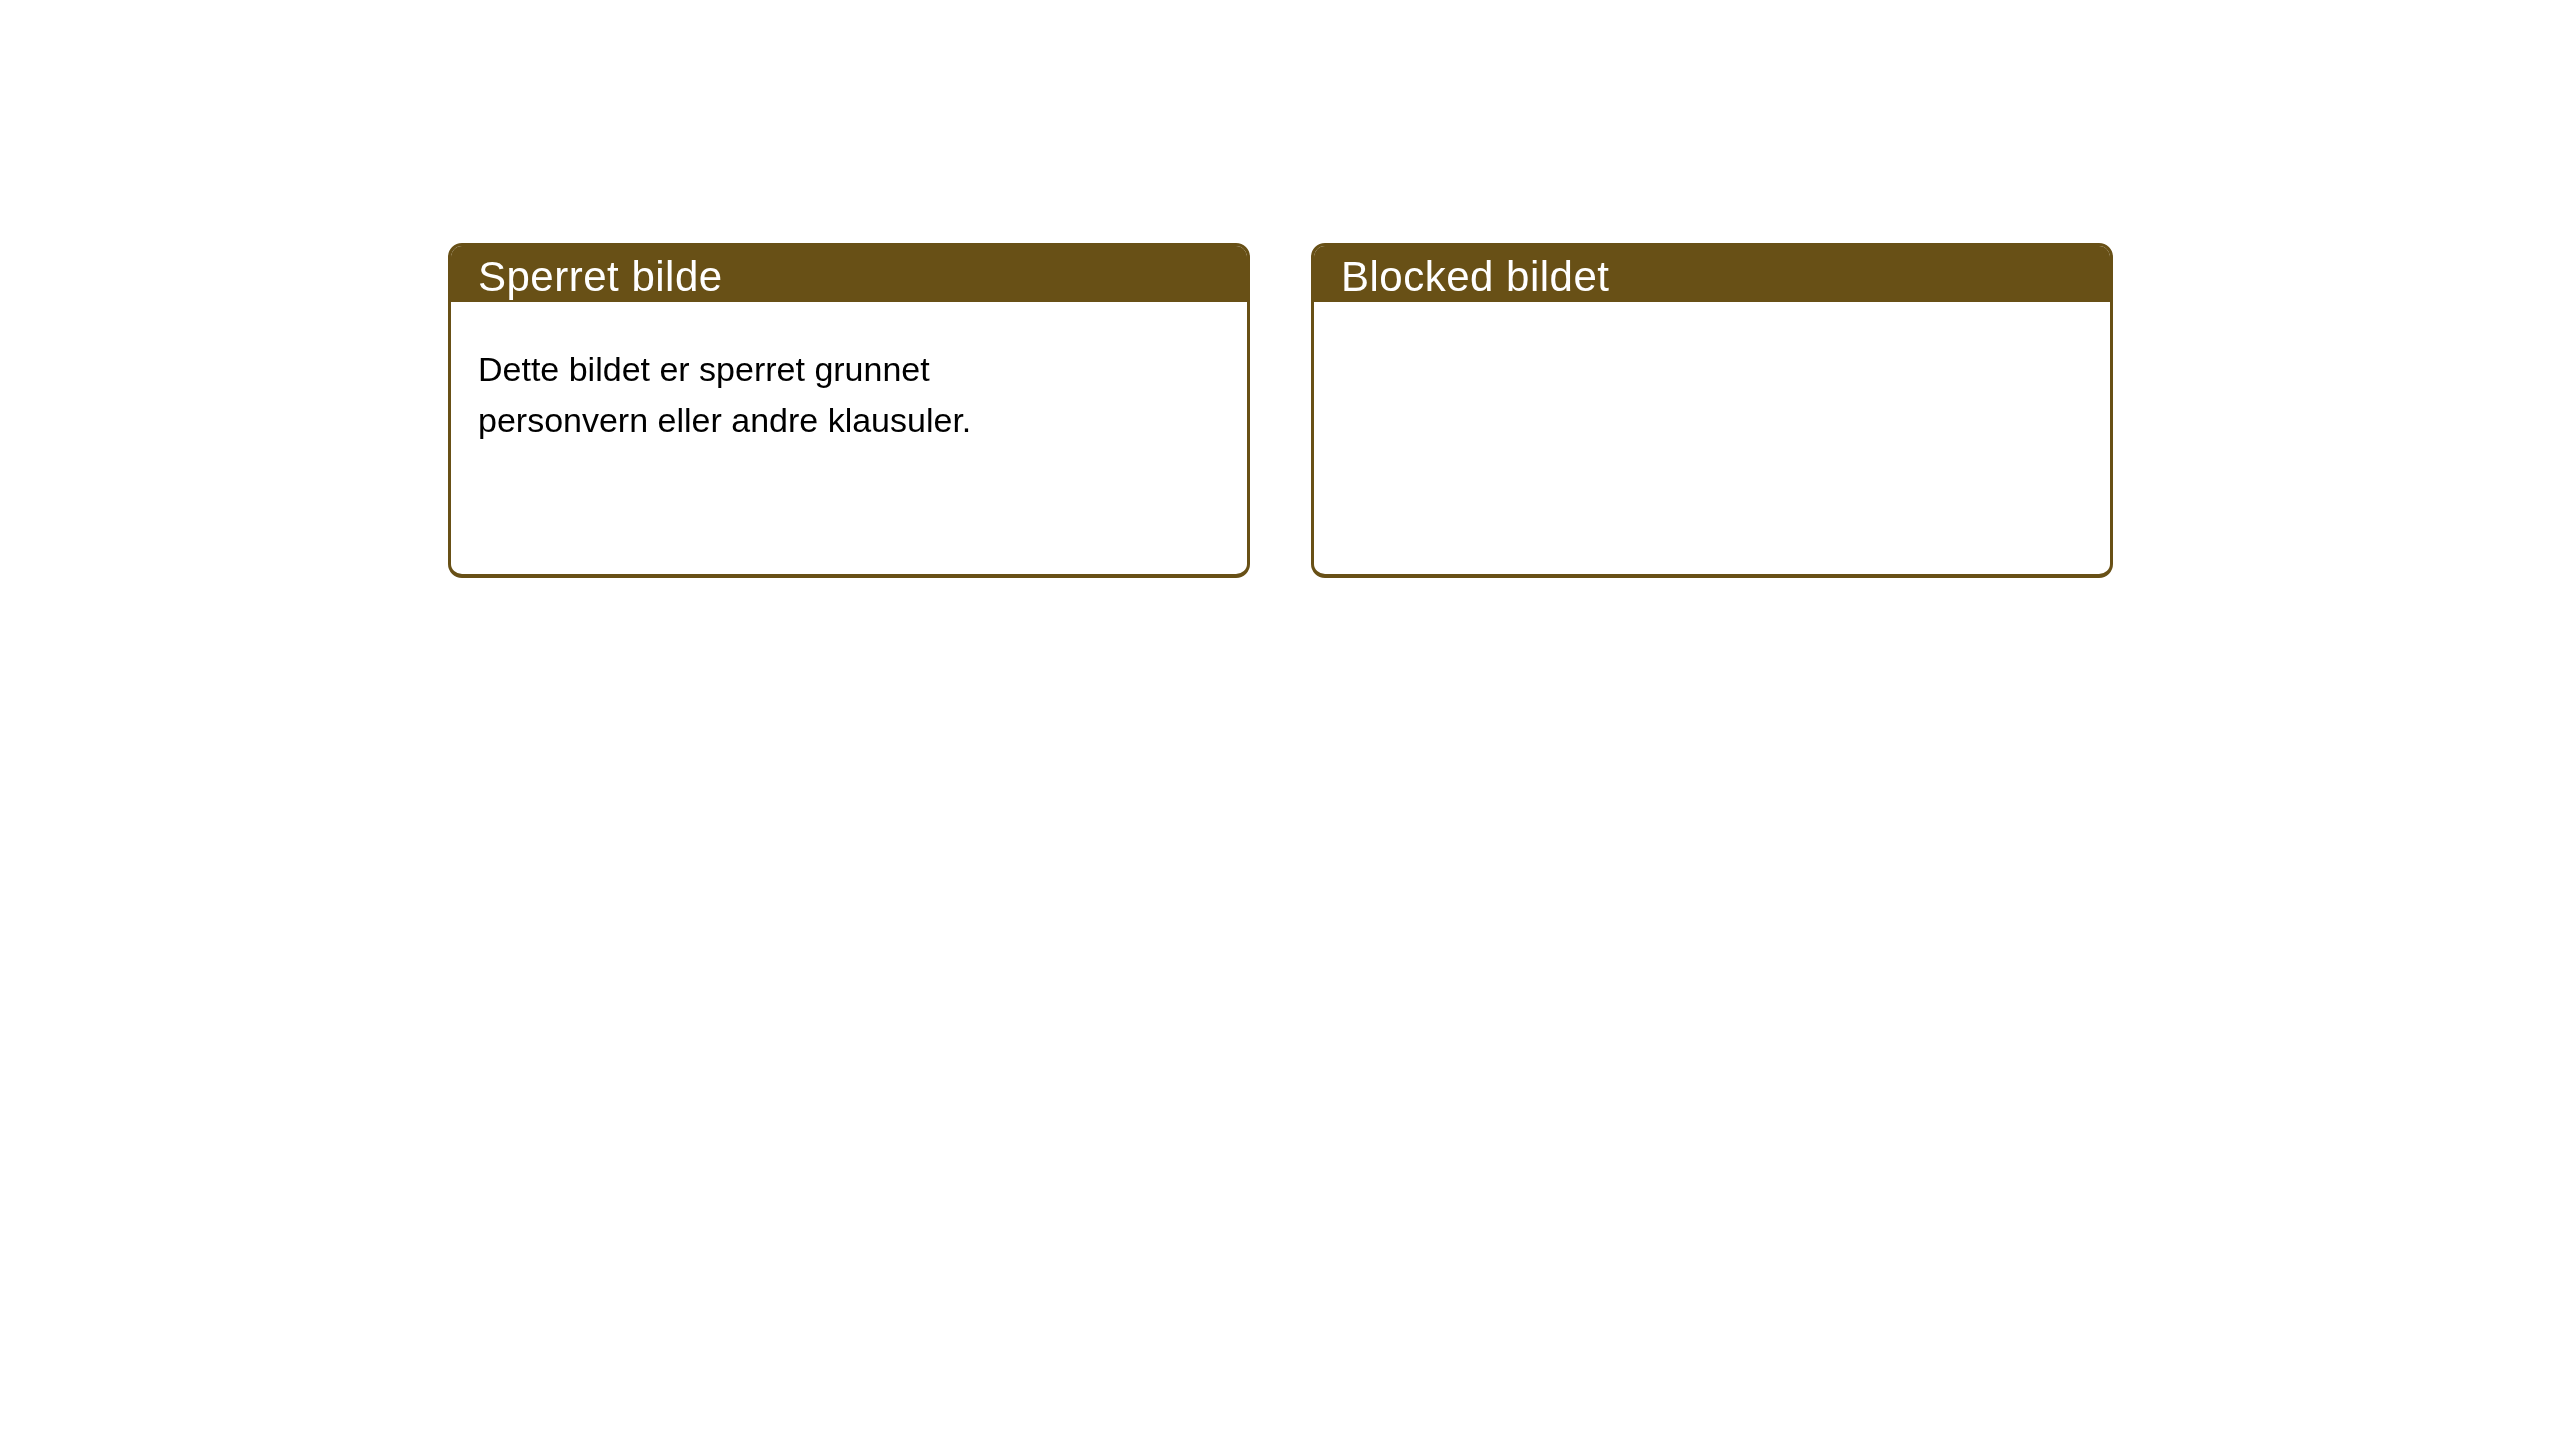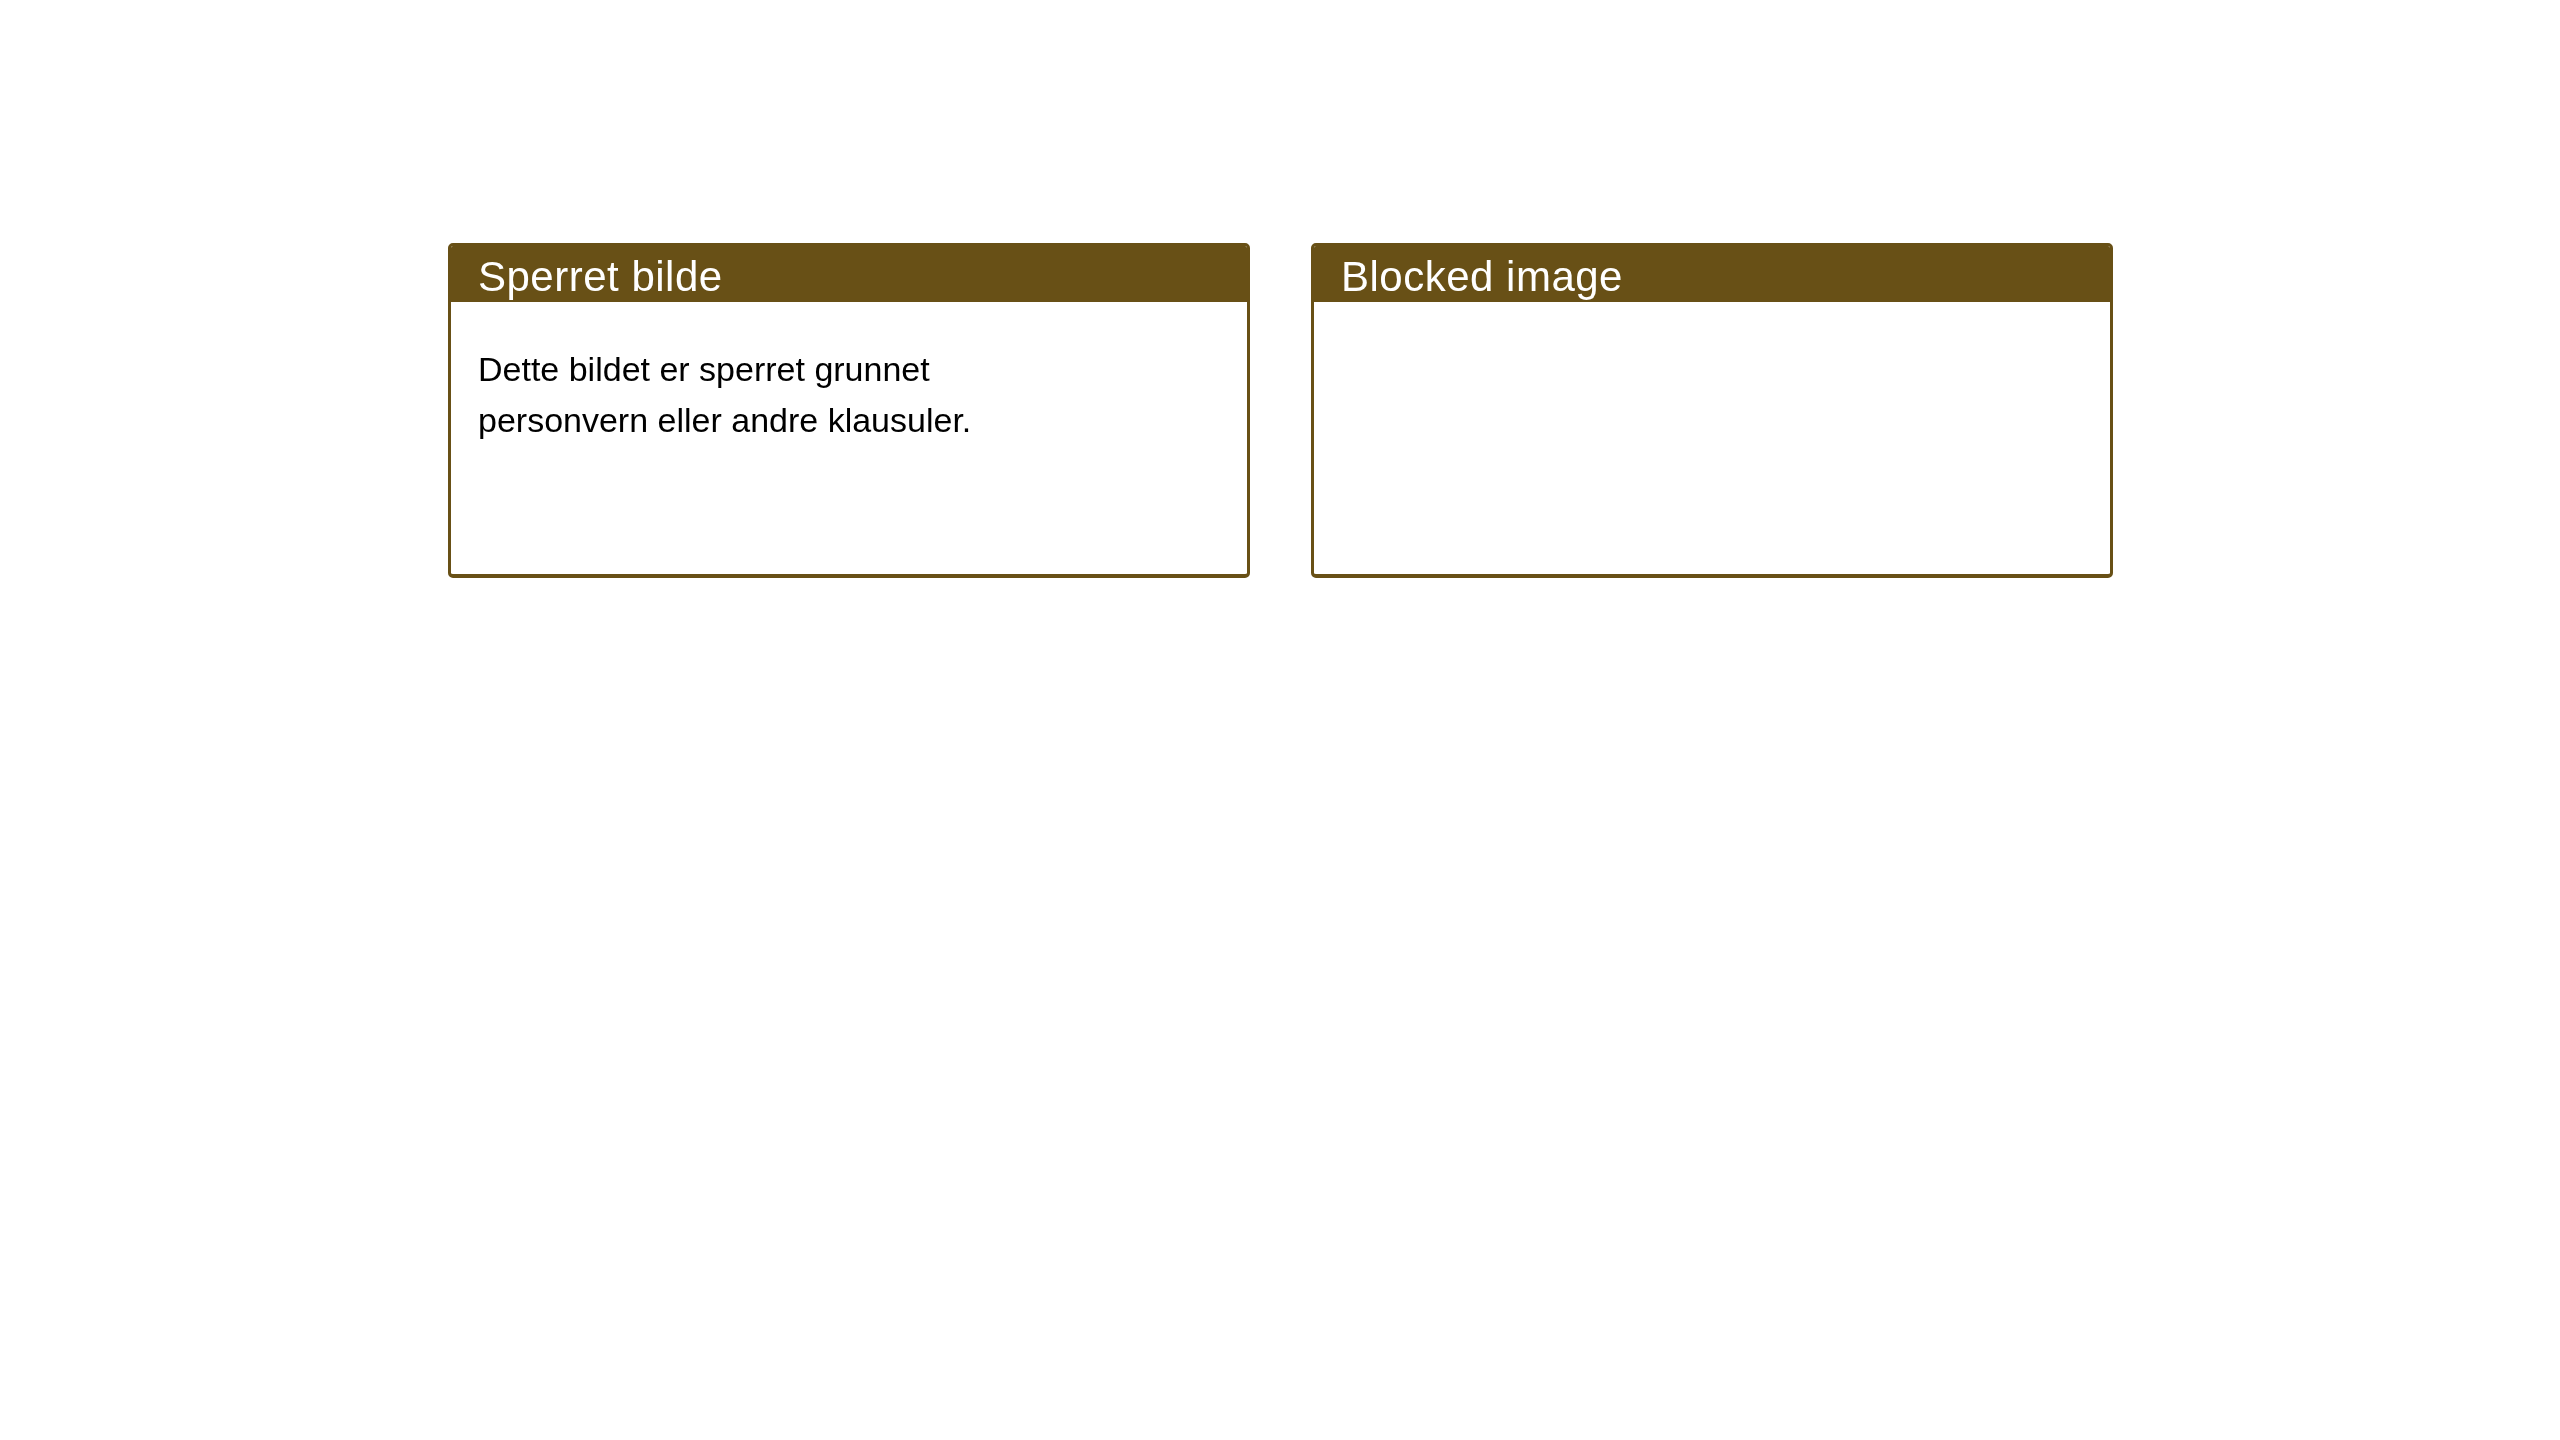--- a/index.html
+++ b/index.html
@@ -20,21 +20,21 @@
   }
 
   .notice-card {
     position: absolute;
     top: 243px;
     width: 802px;
     height: 335px;
     background: #ffffff;
     border: 3px solid #685016;
     border-bottom-width: 4px;
-    border-radius: 5px;
+    border-radius: 14px;
     overflow: hidden;
   }
 
   .notice-card.left  { left: 448px; }
   .notice-card.right { left: 1311px; }
 
   .notice-card .card-header {
     height: 56px;
     background: #685016;
     color: #ffffff;
@@ -63,17 +63,17 @@
   <div class="notice-card left">
     <div class="card-header">
       <span>Sperret bilde</span>
     </div>
     <div class="card-body">Dette bildet er sperret grunnet
 personvern eller andre klausuler.</div>
   </div>
 
   <div class="notice-card right">
     <div class="card-header">
-      <span>Blocked image</span>
+      <span>Blocked bildet</span>
     </div>
   </div>
 
 </div>
 
 </body></html>

